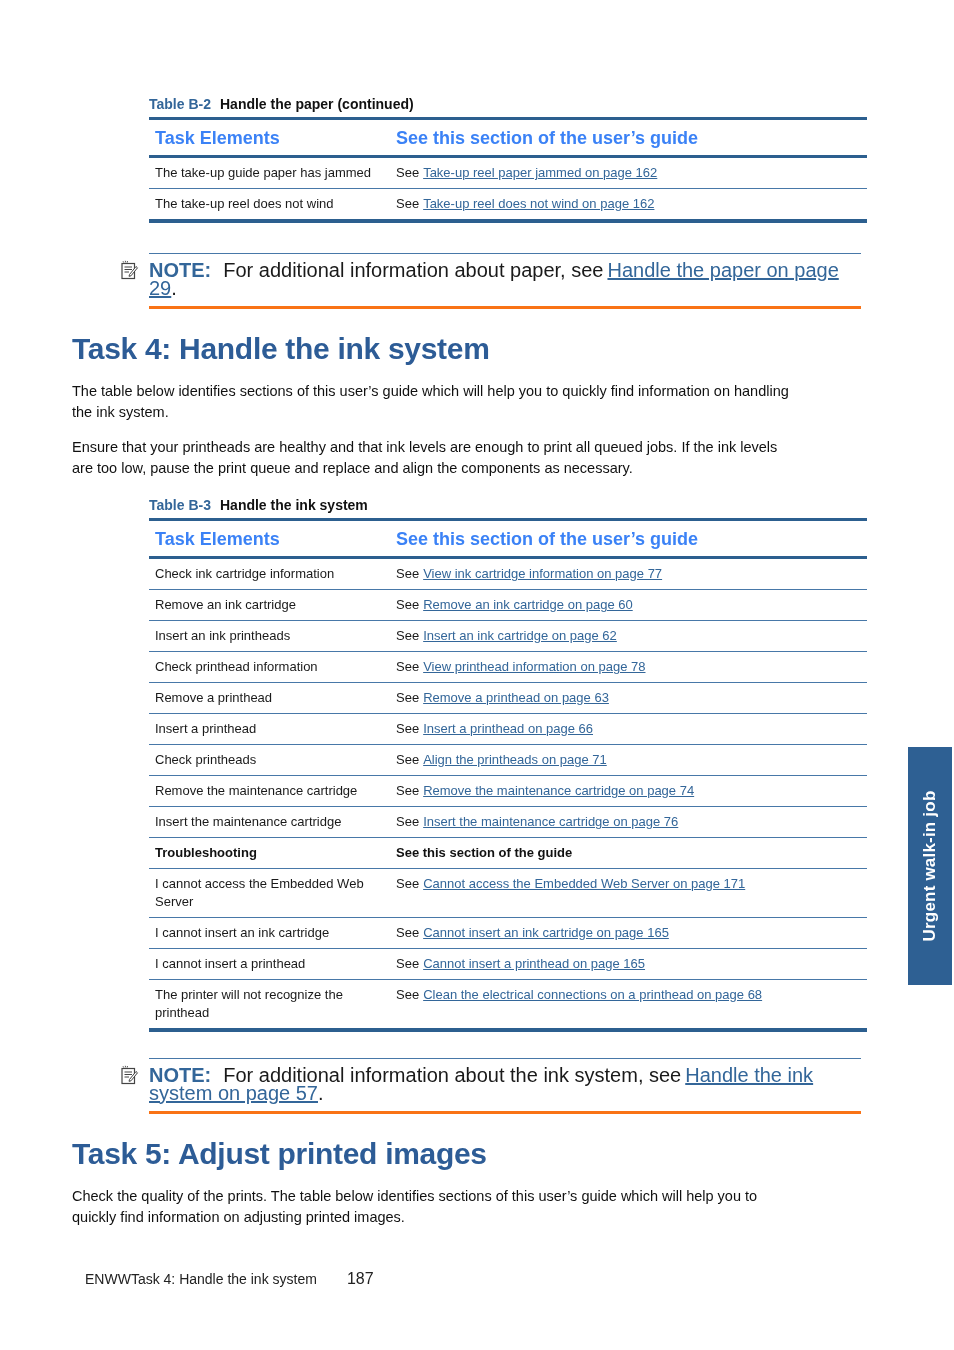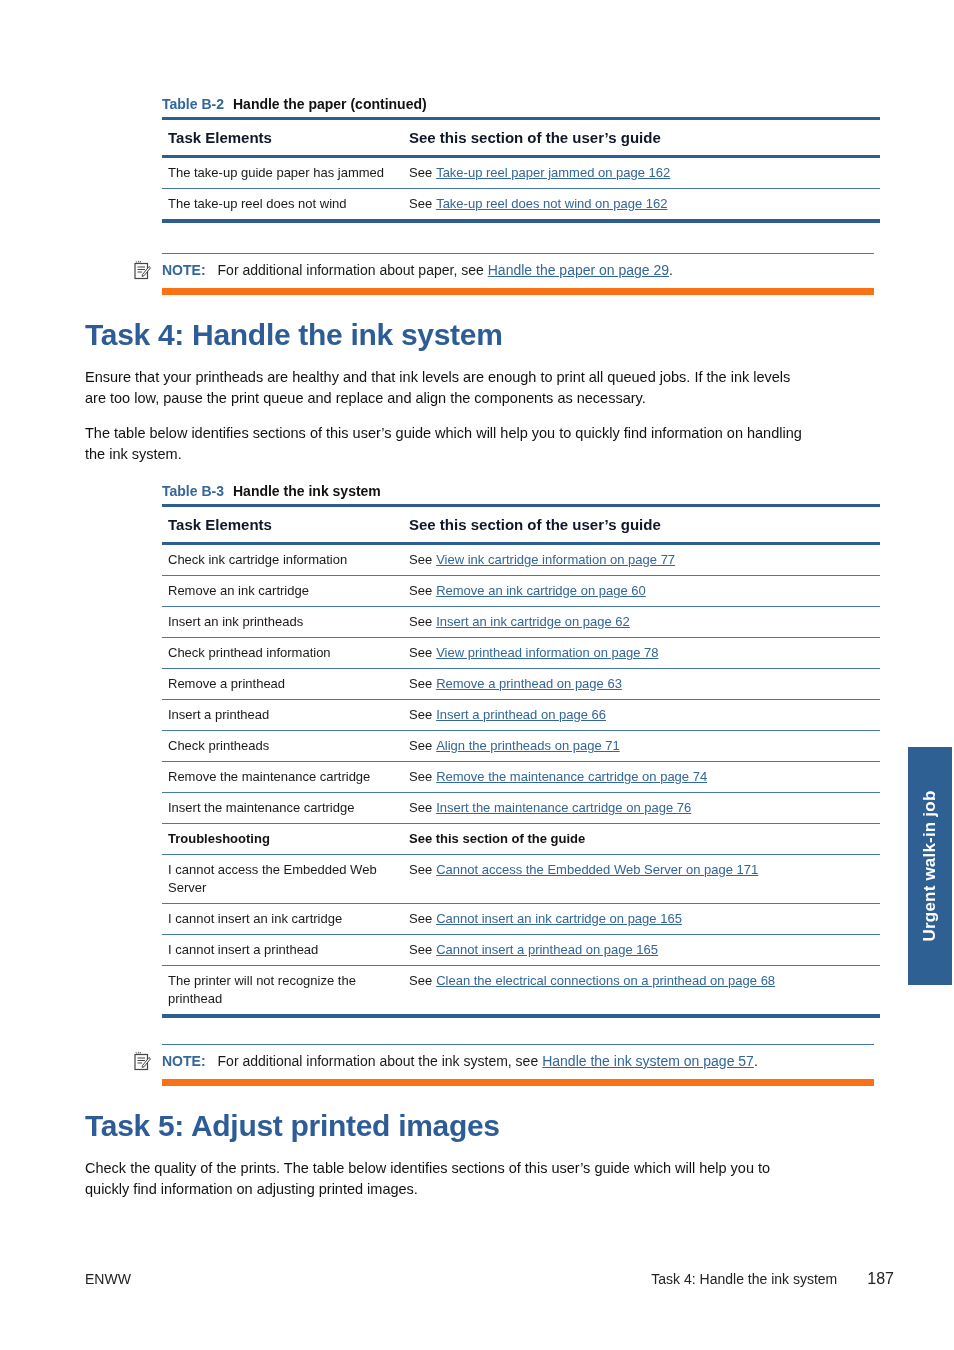--- a/index.html
+++ b/index.html
@@ -4,54 +4,54 @@
 <style>
   html,body{margin:0;padding:0;background:#ffffff;}
   .page{
     position:relative;
     width:954px;height:1350px;
     background:#ffffff;
     font-family:"Liberation Sans", sans-serif;
     color:#1a1a1a;
     overflow:hidden;
   }
-  .content{position:absolute;top:0;left:85px;width:795px;}
+  .content{position:absolute;top:0;left:72px;width:795px;}
   .indent{margin-left:77px;}
 
   
   .table-label{margin-top:0;font-size:14px;font-weight:bold;}
   .tlabel{color:#336699;margin-right:9px;}
   .ttitle{color:#111111;}
 
   
   .dtable{
     margin-top:5px;
     border-top:3px solid #2c5f8f;
     border-bottom:4px solid #2c5f8f;
     width:718px;
   }
   .trow{display:flex;border-bottom:1px solid #4878a8;align-items:flex-start;}
   .trow:last-child{border-bottom:none;}
   .trow.thead{border-bottom:3px solid #2c5f8f;}
-  .trow.thead .c1,.trow.thead .c2{font-weight:bold;font-size:15px;padding:9px 0 8px 6px;color:#0f172a;}
+  .trow.thead .c1,.trow.thead .c2{font-weight:bold;font-size:18px;padding:9px 0 8px 6px;color:#3b82f6;}
   .c1{width:241px;font-size:13px;line-height:18px;padding:6px 10px 6px 6px;box-sizing:border-box;}
   .c2{flex:1;font-size:13px;line-height:18px;padding:6px 0 6px 6px;}
   .trow.subhead .c1,.trow.subhead .c2{font-weight:bold;color:#111;}
   .see{margin-right:4px;}
   .doclink{color:#336699;text-decoration:underline;cursor:pointer;}
 
   
   .note{
     position:relative;
     margin-top:30px;
     width:712px;
     border-top:1px solid #4878a8;
-    border-bottom:7px solid #f97316;
+    border-bottom:3px solid #f97316;
     padding:7px 0 9px 0;
-    font-size:14px;line-height:18px;
+    font-size:20px;line-height:18px;
   }
   .note-icon{position:absolute;left:-30px;top:6px;width:20px;height:20px;}
   .note-label{color:#336699;font-weight:bold;margin-right:12px;}
   .note-text{margin-right:4px;}
 
   
   h1{
     margin:22px 0 0 0;
     font-size:30px;line-height:36px;
     font-weight:bold;color:#2d5c96;
@@ -77,21 +77,21 @@
   .side-tab-text{
     transform:rotate(-90deg);
     white-space:nowrap;
     color:#ffffff;font-weight:bold;font-size:17px;
     letter-spacing:0.2px;
   }
 
   
   .footer{
     position:absolute;left:85px;right:60px;top:1270px;
-    display:flex;justify-content:space-between;align-items:baseline;
+    display:flex;align-items:baseline;
     font-size:14px;color:#222;
   }
   .footer-right{display:flex;align-items:baseline;}
   .footer-section{margin-right:30px;}
   .pagenum{font-size:16px;}
 </style>
 </head>
 <body>
 
 <div class="page">
@@ -121,22 +121,22 @@
           <rect x="3" y="3.5" width="12.5" height="15" fill="none" stroke="#444" stroke-width="1.2"></rect>
           <path d="M5.5 7 H13 M5.5 9.5 H13 M5.5 12 H10" stroke="#444" stroke-width="1" fill="none"></path>
           <path d="M10.5 14.5 L17 6.5 L18.5 7.8 L12 15.8 L10 16.3 Z" fill="#ffffff" stroke="#444" stroke-width="1"></path>
           <path d="M4 1.2 L4.8 2.6 M6.3 0.8 L6.6 2.4 M8.5 1 L8.2 2.6" stroke="#444" stroke-width="0.9" fill="none"></path>
         </svg>
       </span>
       <span class="note-label">NOTE:</span><span class="note-text">For additional information about paper, see</span><a class="doclink">Handle the paper on page 29</a><span>.</span>
     </div>
 
     <h1>Task 4: Handle the ink system</h1>
+    <p class="body indent mt-p2">The table below identifies sections of this user’s guide which will help you to quickly find information on handling the ink system.</p>
     <p class="body indent">Ensure that your printheads are healthy and that ink levels are enough to print all queued jobs. If the ink levels are too low, pause the print queue and replace and align the components as necessary.</p>
-    <p class="body indent mt-p2">The table below identifies sections of this user’s guide which will help you to quickly find information on handling the ink system.</p>
 
     <div class="table-label indent mt-label3">
       <span class="tlabel">Table B-3</span><span class="ttitle">Handle the ink system</span>
     </div>
     <div class="dtable indent">
       <div class="trow thead">
         <div class="c1">Task Elements</div>
         <div class="c2">See this section of the user’s guide</div>
       </div>
 

